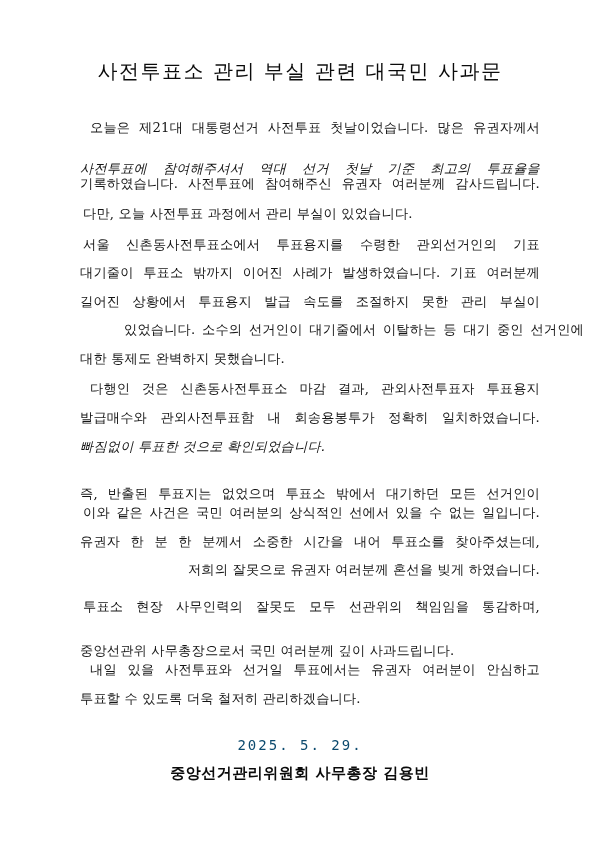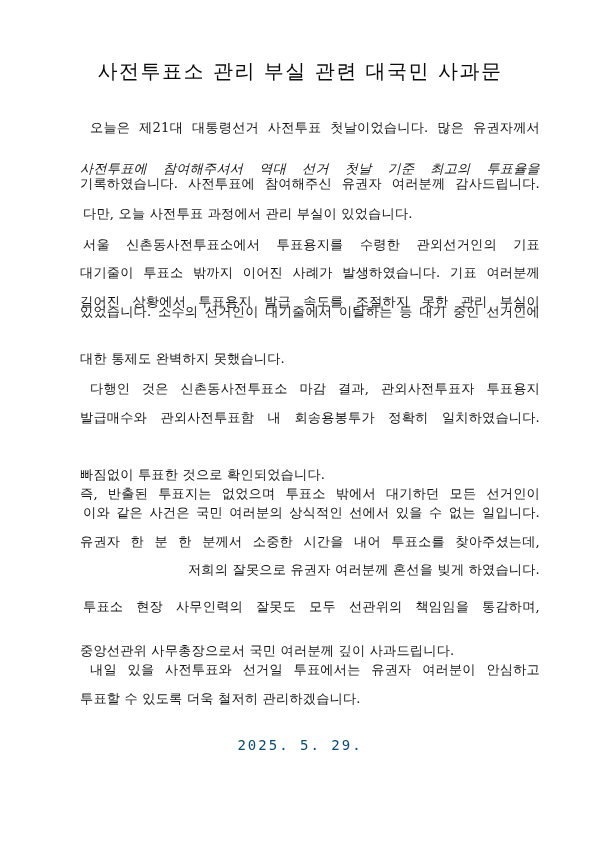--- a/index.html
+++ b/index.html
@@ -91,35 +91,36 @@
 
     <div class="line justify indent" style="top:119px;">오늘은 제21대 대통령선거 사전투표 첫날이었습니다. 많은 유권자께서</div>
     <div class="line justify" style="top:160px;font-style:italic;">사전투표에 참여해주셔서 역대 선거 첫날 기준 최고의 투표율을</div>
     <div class="line justify" style="top:175px;">기록하였습니다. 사전투표에 참여해주신 유권자 여러분께 감사드립니다.</div>
 
     <div class="line indent2" style="top:205px;">다만, 오늘 사전투표 과정에서 관리 부실이 있었습니다.</div>
 
     <div class="line justify indent2" style="top:236px;">서울 신촌동사전투표소에서 투표용지를 수령한 관외선거인의 기표</div>
     <div class="line justify" style="top:264px;">대기줄이 투표소 밖까지 이어진 사례가 발생하였습니다. 기표 여러분께</div>
     <div class="line justify" style="top:293px;">길어진 상황에서 투표용지 발급 속도를 조절하지 못한 관리 부실이</div>
-    <div class="line justify" style="top:303px;">있었습니다. 소수의 선거인이 대기줄에서 이탈하는 등 대기 중인 선거인에</div>
+    <div class="line justify" style="top:321px;margin-left:44px;">있었습니다. 소수의 선거인이 대기줄에서 이탈하는 등 대기 중인 선거인에</div>
     <div class="line" style="top:350px;">대한 통제도 완벽하지 못했습니다.</div>
 
     <div class="line justify indent" style="top:380px;">다행인 것은 신촌동사전투표소 마감 결과, 관외사전투표자 투표용지</div>
     <div class="line justify" style="top:409px;">발급매수와 관외사전투표함 내 회송용봉투가 정확히 일치하였습니다.</div>
     <div class="line justify" style="top:438px;margin-top:47px;">즉, 반출된 투표지는 없었으며 투표소 밖에서 대기하던 모든 선거인이</div>
-    <div class="line" style="top:466px;">빠짐없이 투표한 것으로 확인되었습니다.</div>
+    <div class="line" style="top:438px;font-style:italic;">빠짐없이 투표한 것으로 확인되었습니다.</div>
 
     <div class="line justify indent2" style="top:504px;">이와 같은 사건은 국민 여러분의 상식적인 선에서 있을 수 없는 일입니다.</div>
     <div class="line justify" style="top:533px;">유권자 한 분 한 분께서 소중한 시간을 내어 투표소를 찾아주셨는데,</div>
     <div class="line" style="top:561px;text-align:right;">저희의 잘못으로 유권자 여러분께 혼선을 빚게 하였습니다.</div>
 
     <div class="line justify indent2" style="top:598px;">투표소 현장 사무인력의 잘못도 모두 선관위의 책임임을 통감하며,</div>
     <div class="line" style="top:634px;margin-top:8px;">중앙선관위 사무총장으로서 국민 여러분께 깊이 사과드립니다.</div>
 
     <div class="line justify indent" style="top:661px;">내일 있을 사전투표와 선거일 투표에서는 유권자 여러분이 안심하고</div>
     <div class="line" style="top:690px;">투표할 수 있도록 더욱 철저히 관리하겠습니다.</div>
 
   </div>
 
   <div class="date">2025.  5.  29.</div>
+  <div class="signature">중앙선거관리위원회 사무총장 김용빈</div>
 
 </div>
 
 </body></html>

